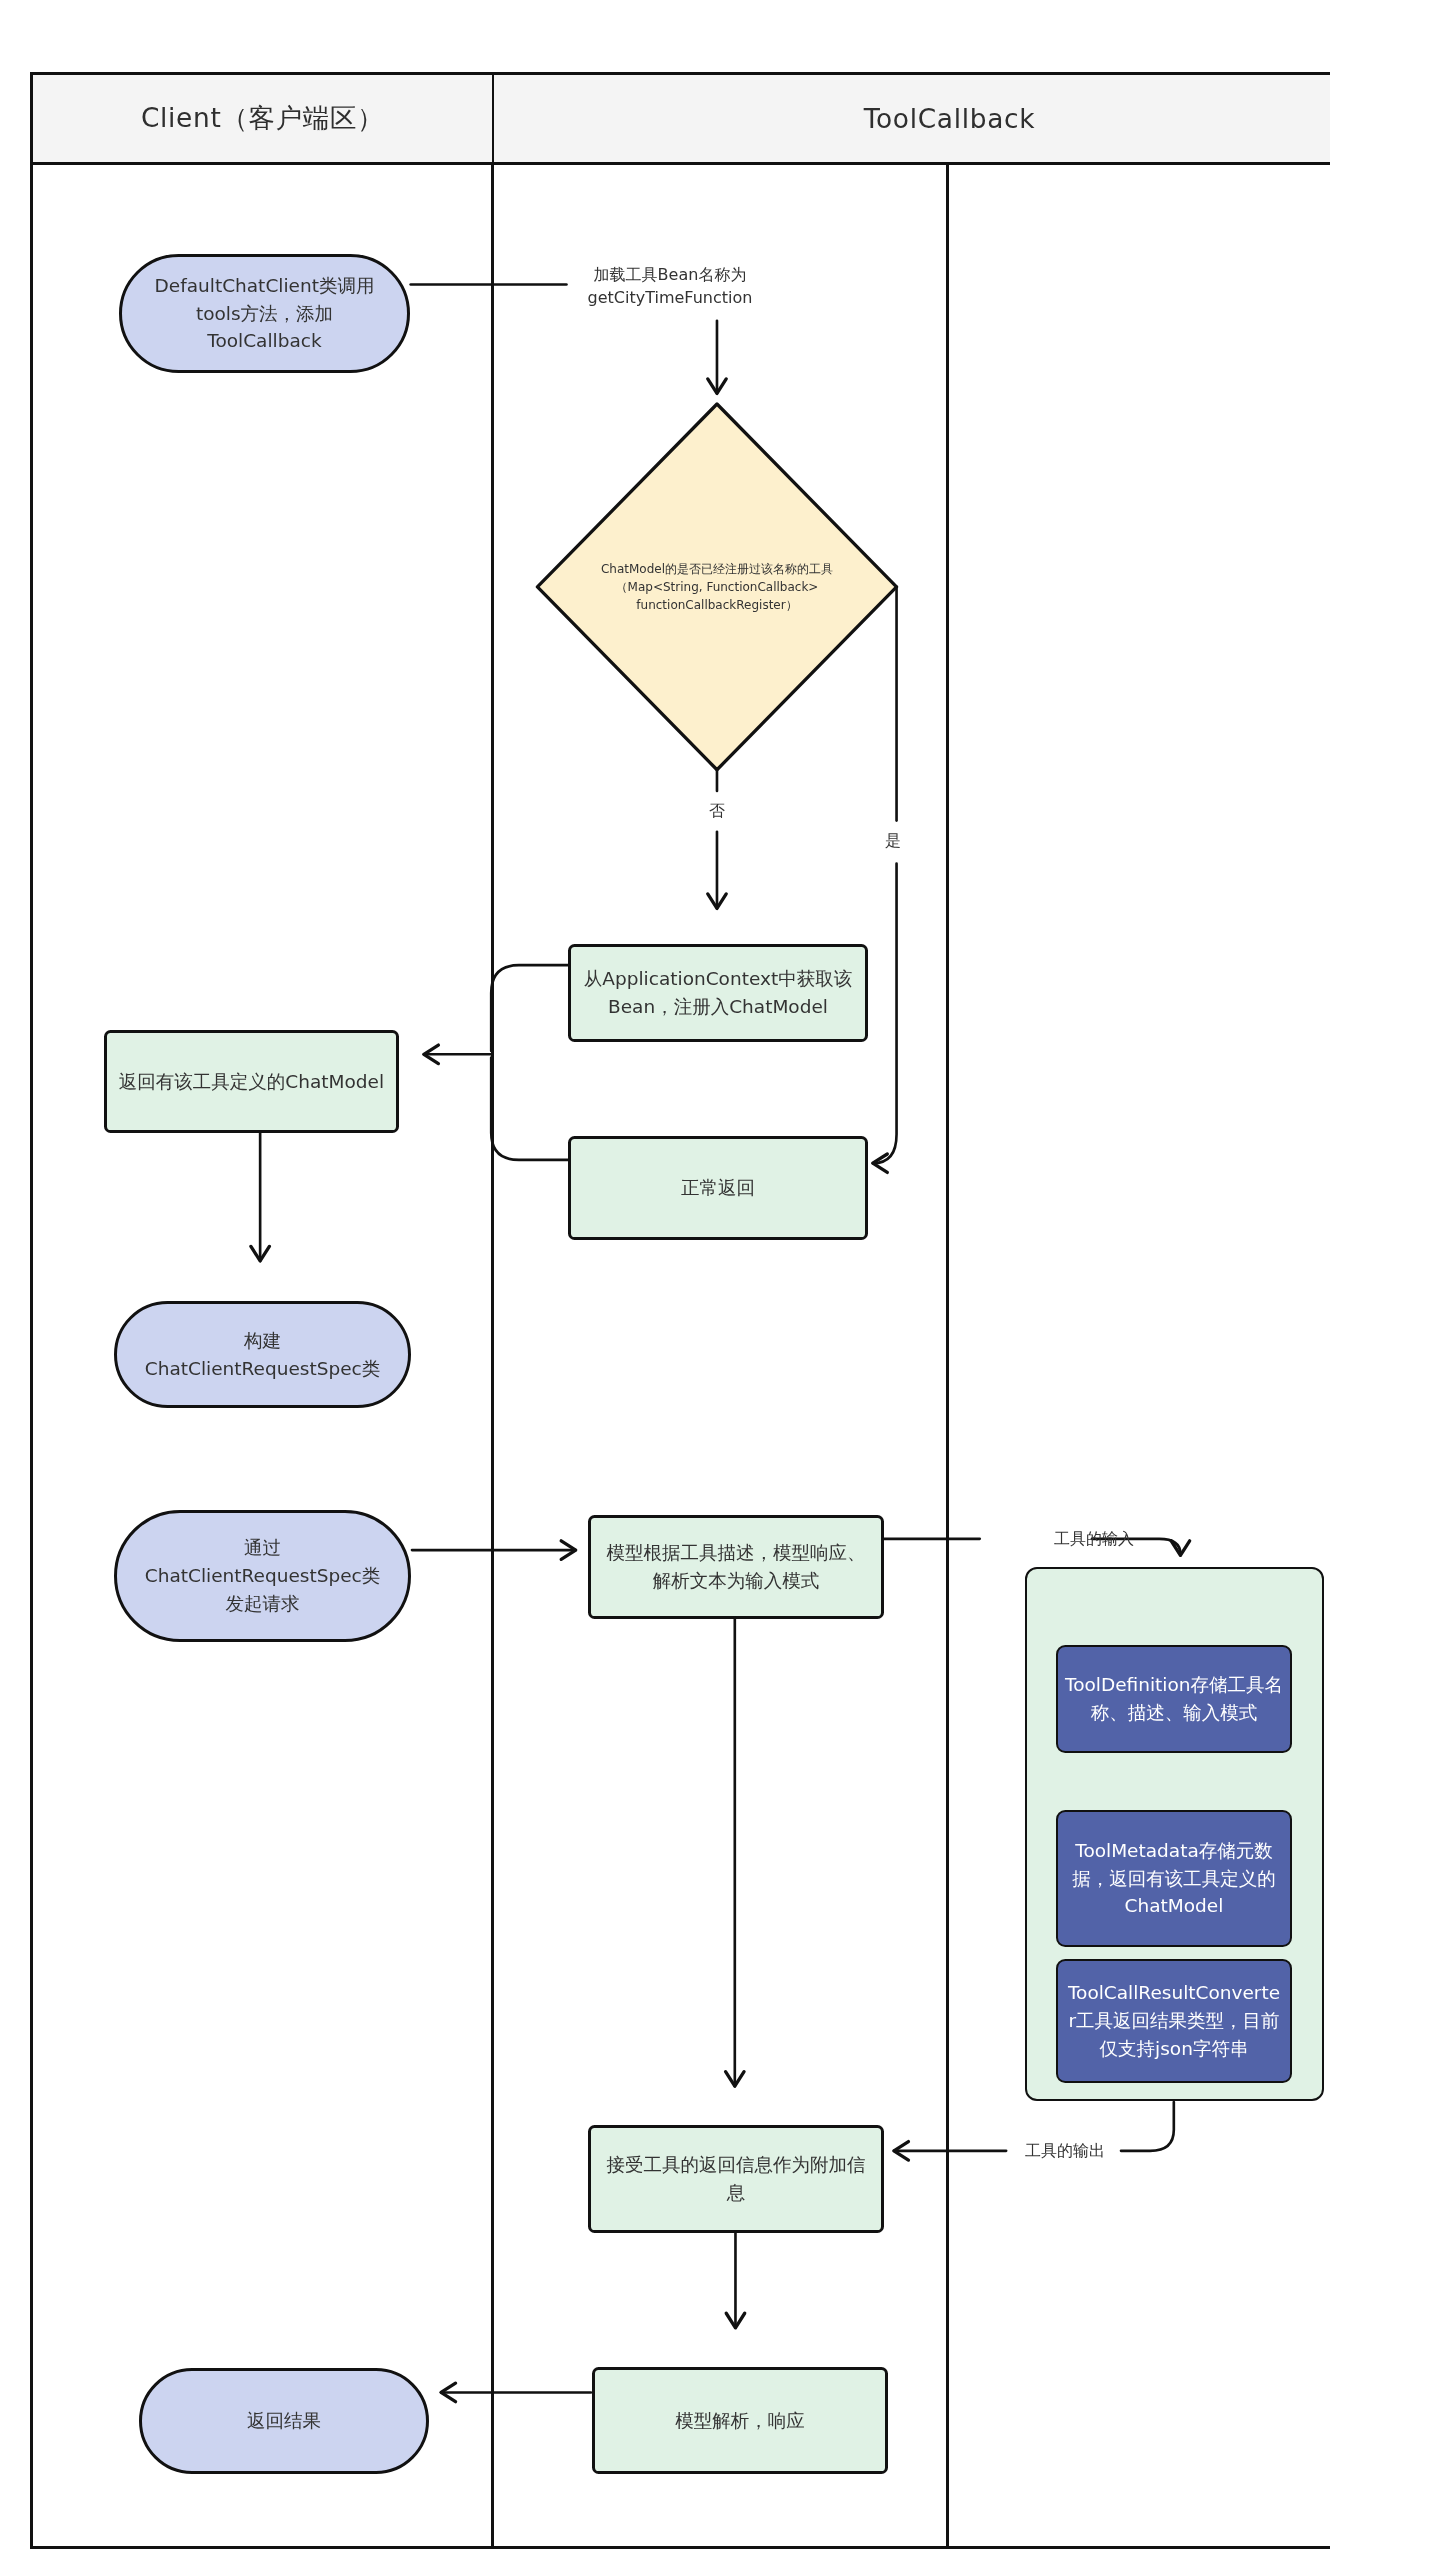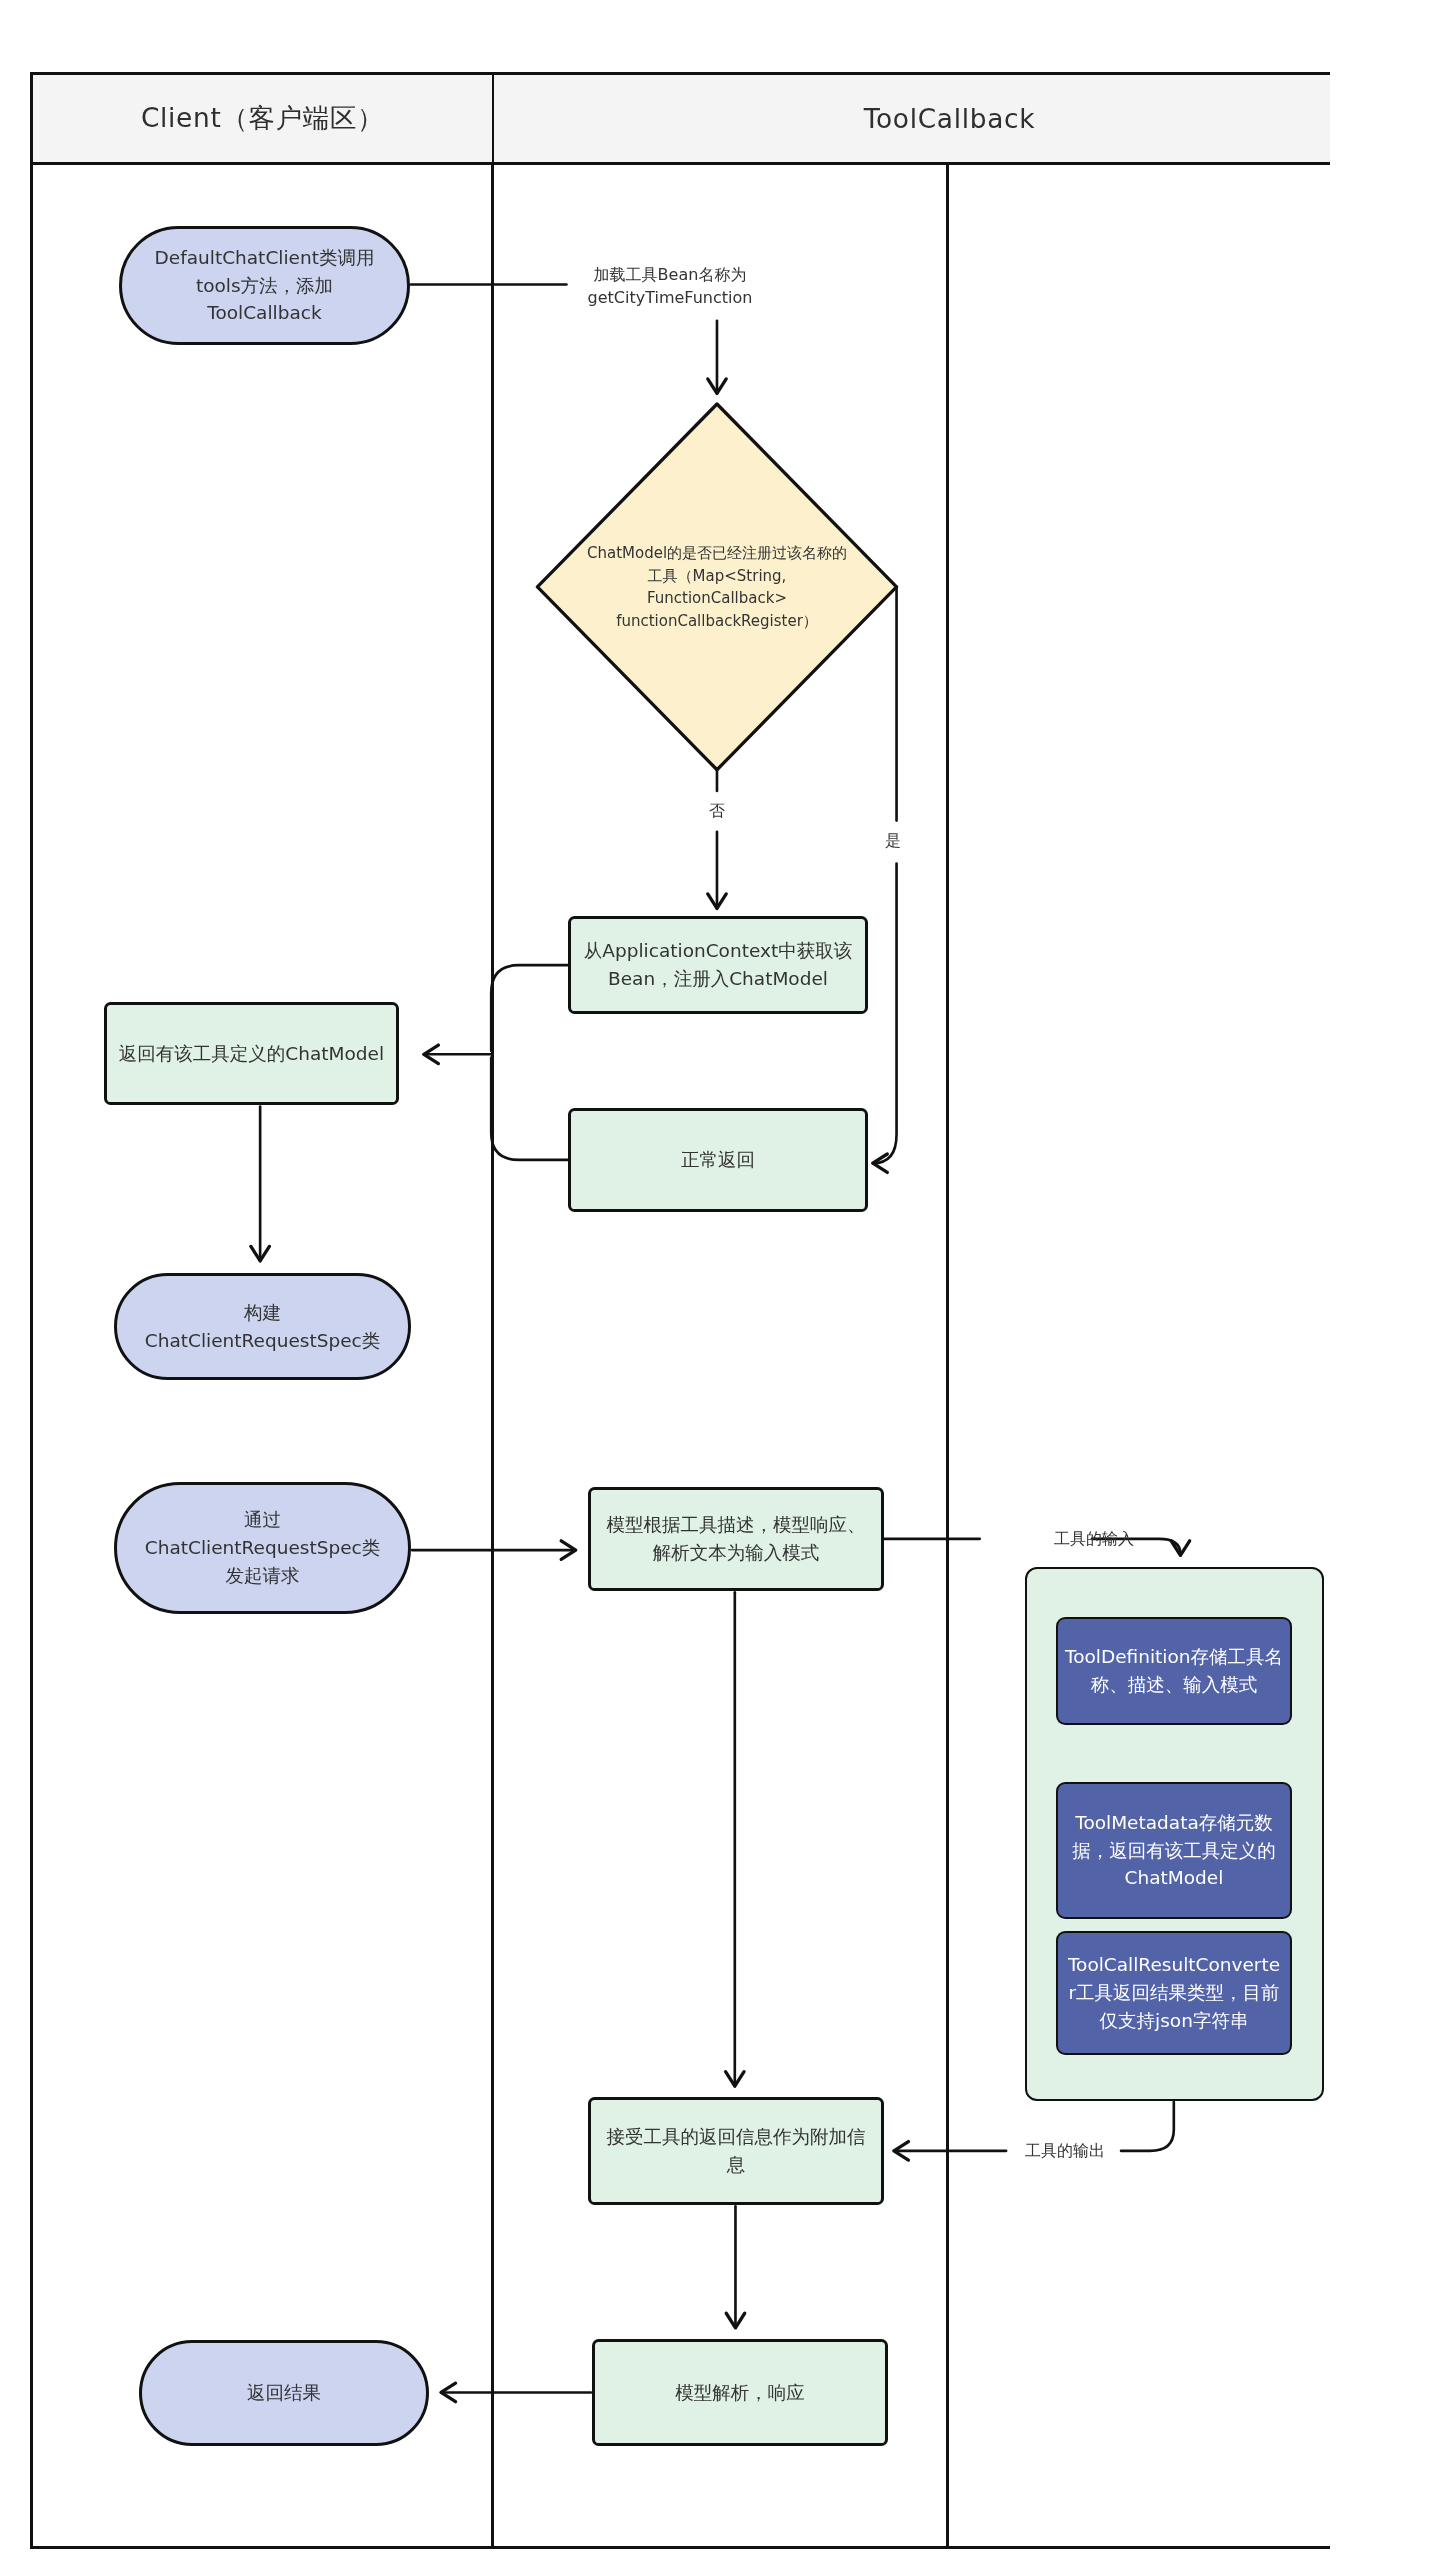--- a/index.html
+++ b/index.html
@@ -30,28 +30,28 @@
   .ld1{left:491px;}
   .ld2{left:946px;}
 
   
   svg.wires{position:absolute;left:0;top:0;width:1430px;height:2576px;}
   svg.wires path.wire{fill:none;stroke:var(--line);stroke-width:4px;stroke-linecap:round;}
   svg.wires polygon.decision{fill:var(--cream);stroke:var(--line);stroke-width:5px;stroke-linejoin:round;}
 
   
   .node{position:absolute;display:flex;align-items:center;justify-content:center;text-align:center;
-        font-size:18.5px;line-height:1.5;color:var(--node_text);overflow-wrap:anywhere;}
+        font-size:18.5px;line-height:1.5;color:var(--node_text);overflow-wrap:anywhere;margin-top:28px;}
   .pre{white-space:pre-line;}
   .stadium{background:var(--lavender);border:3.3px solid var(--line);border-radius:660px;padding:4px 9.2px;}
   .process{background:var(--green);border:3.3px solid var(--line);border-radius:6.6px;padding:4px 8px;}
   .subprocess{background:var(--indigo);border:2.6px solid var(--line);border-radius:9.2px;padding:5.3px 6.6px;color:var(--white_text);}
   .container{position:absolute;background:var(--green);border:2.6px solid var(--line);border-radius:12px;}
   .decision-text{position:absolute;display:flex;align-items:center;justify-content:center;text-align:center;
-        font-size:15px;line-height:1.5;color:var(--node_text);overflow-wrap:anywhere;}
+        font-size:12px;line-height:1.5;color:var(--node_text);overflow-wrap:anywhere;}
   .edge-label{position:absolute;display:flex;align-items:center;justify-content:center;text-align:center;
         font-size:16px;line-height:1.4;color:var(--node_text);background:transparent;}
 </style>
 </head>
 <body>
 
 <div class="canvas">
 
   <div class="frame">
     <div class="lane-header-row">

